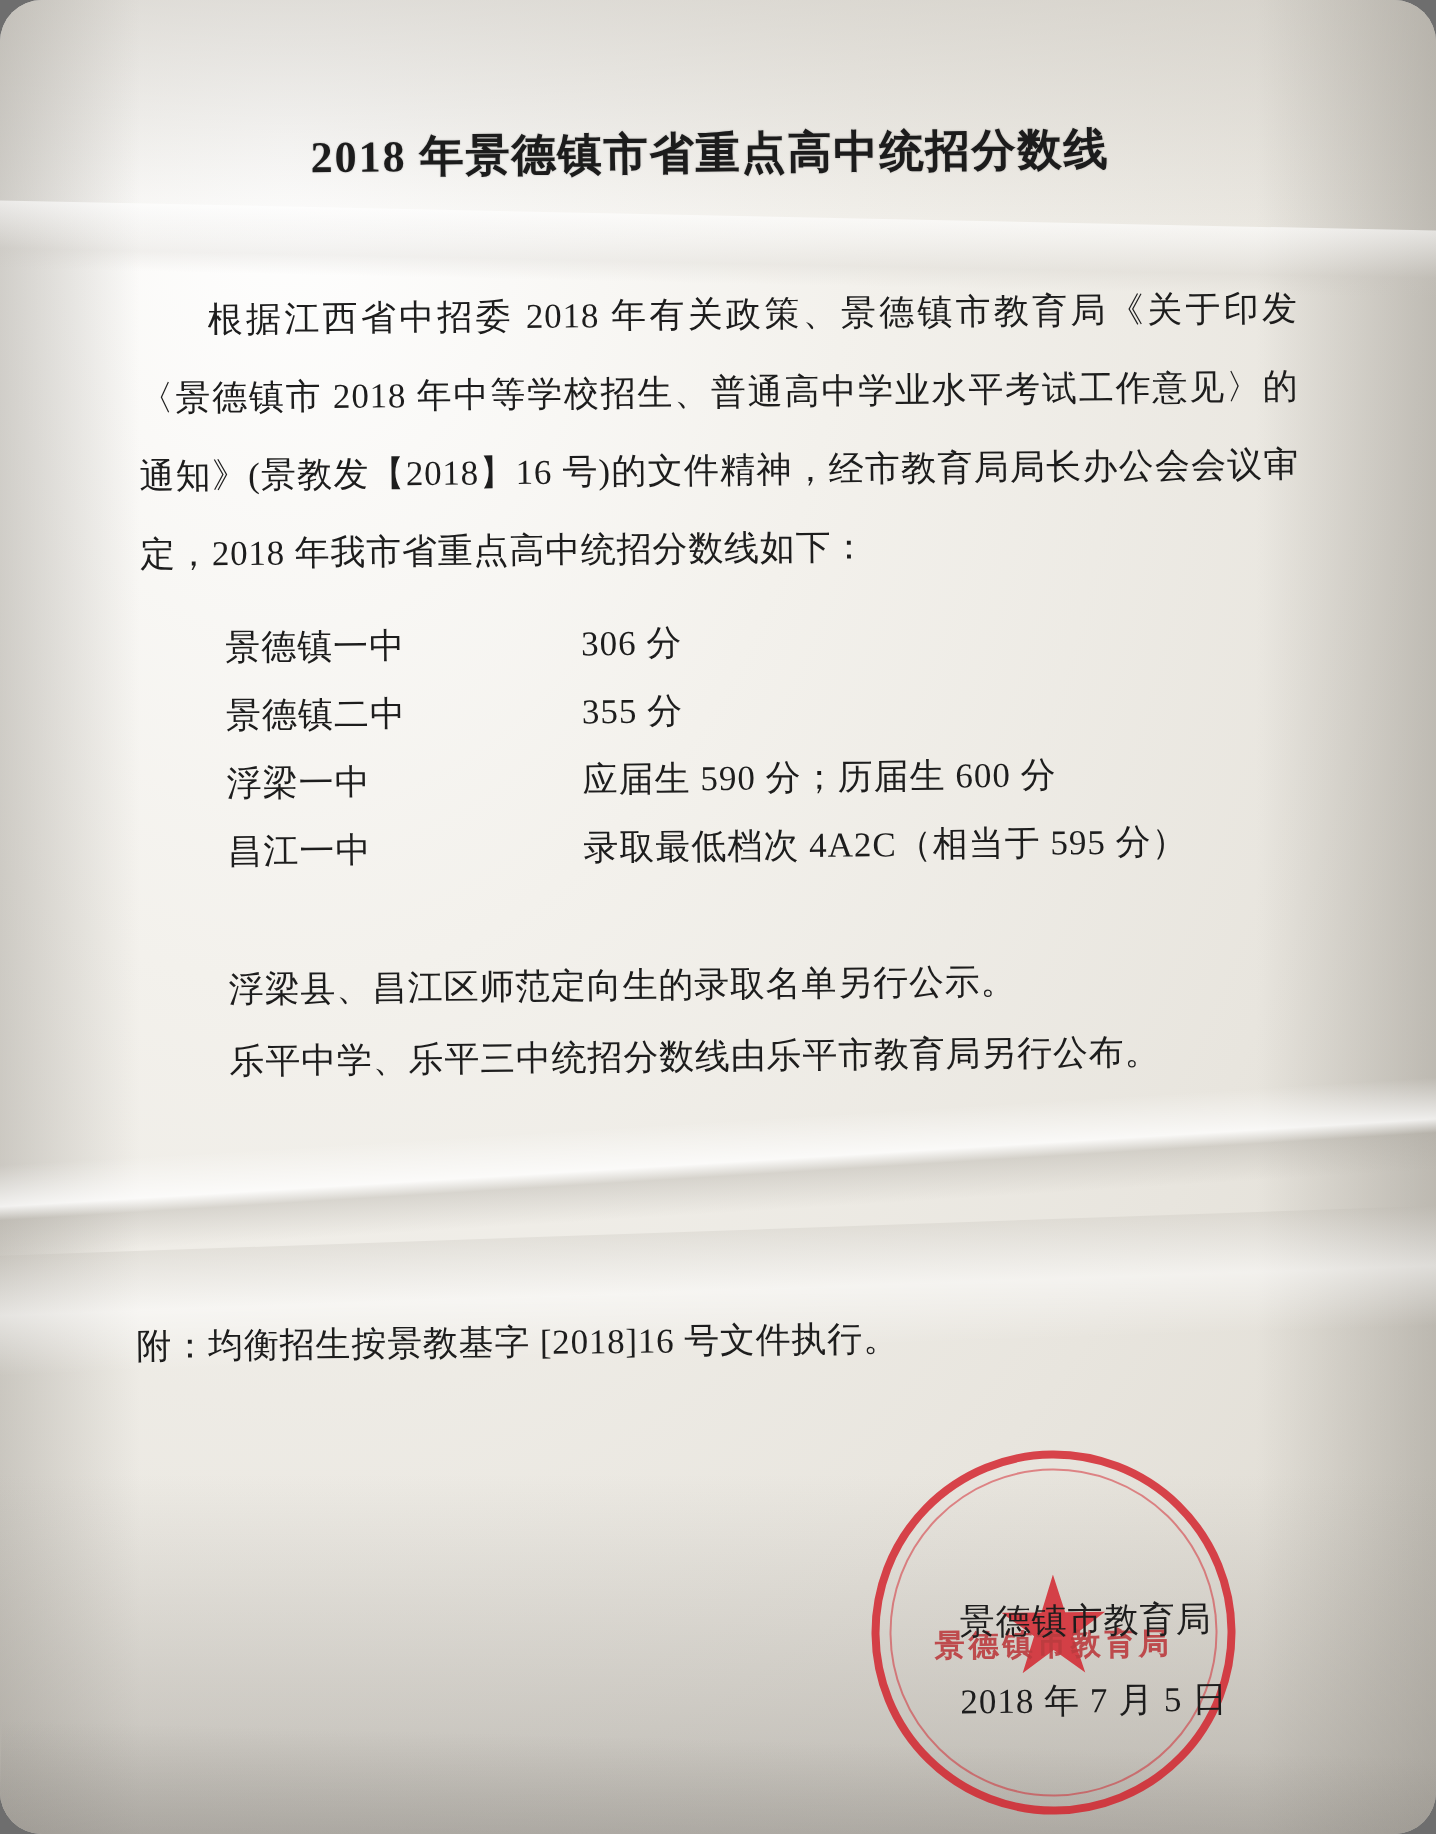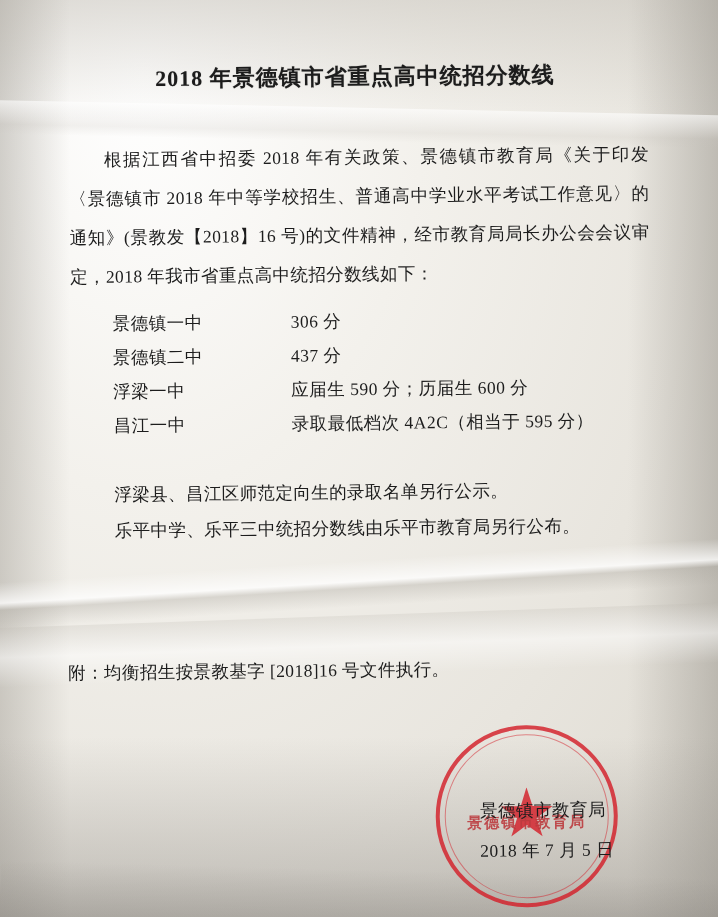--- a/index.html
+++ b/index.html
@@ -13,20 +13,21 @@
     overflow: hidden;
     font-family: "Liberation Serif", "DejaVu Serif", serif;
   }
   .page {
     position: relative;
     width: 718px;
     height: 917px;
     background:
       radial-gradient(ellipse at 20% 8%, #ffffff 0%, #f3f1ec 35%, #e8e5de 70%, #ddd9d0 100%);
     overflow: hidden;
+    border-radius: 21px;
   }
   
   .shade {
     position: absolute;
     pointer-events: none;
   }
   .shade-top {
     top: 0; left: 0; width: 100%; height: 120px;
     background: linear-gradient(180deg, rgba(200,196,188,0.55) 0%, rgba(255,255,255,0) 100%);
   }
@@ -200,21 +201,21 @@
     <div class="body-block">
       <div class="para">根据江西省中招委 2018 年有关政策、景德镇市教育局《关于印发〈景德镇市 2018 年中等学校招生、普通高中学业水平考试工作意见〉的通知》(景教发【2018】16 号)的文件精神，经市教育局局长办公会会议审定，2018 年我市省重点高中统招分数线如下：</div>
 
       <div class="score-list">
         <div class="score-row">
           <span class="score-school">景德镇一中</span>
           <span class="score-value">306 分</span>
         </div>
         <div class="score-row">
           <span class="score-school">景德镇二中</span>
-          <span class="score-value">437 分</span>
+          <span class="score-value">355 分</span>
         </div>
         <div class="score-row">
           <span class="score-school">浮梁一中</span>
           <span class="score-value">应届生 590 分；历届生 600 分</span>
         </div>
         <div class="score-row">
           <span class="score-school">昌江一中</span>
           <span class="score-value">录取最低档次 4A2C（相当于 595 分）</span>
         </div>
       </div>

